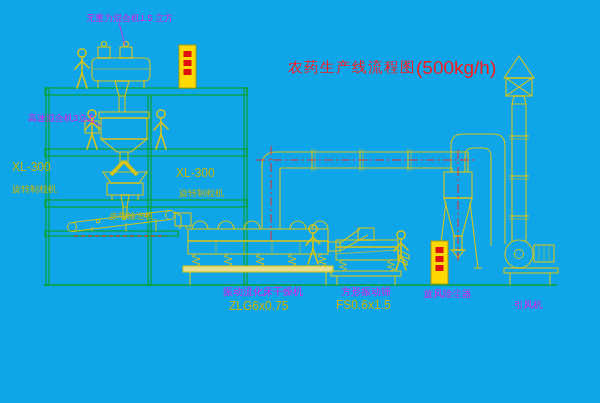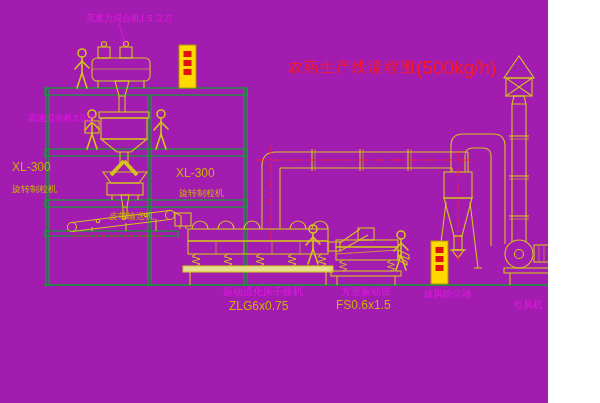--- a/index.html
+++ b/index.html
@@ -1,16 +1,16 @@
 <!DOCTYPE html>
 <html><head>
 <meta charset="utf-8">
 <style>
   html,body{margin:0;padding:0;background:#fff;}
-  .stage{position:relative;width:548px;height:403px;background:#a21caf;overflow:hidden;
+  .stage{position:relative;width:600px;height:403px;background:#0ea5e9;overflow:hidden;
          font-family:"Liberation Sans",sans-serif;}
   svg{position:absolute;left:0;top:0;}
   text{font-family:"Liberation Sans","DejaVu Sans",sans-serif;}
   .t-mag{fill:#e617e6;}
   .t-yel{fill:#c9b400;}
   .t-red{fill:#ff1a1a;}
   .s-yel{stroke:#d4c41e;fill:none;stroke-width:1.1;}
   .s-yel-thick{stroke:#d4c41e;fill:none;stroke-width:4;}
   .s-grn{stroke:#0aa22e;fill:none;stroke-width:1.2;}
   .s-red{stroke:#ff2020;fill:none;stroke-width:0.9;}

